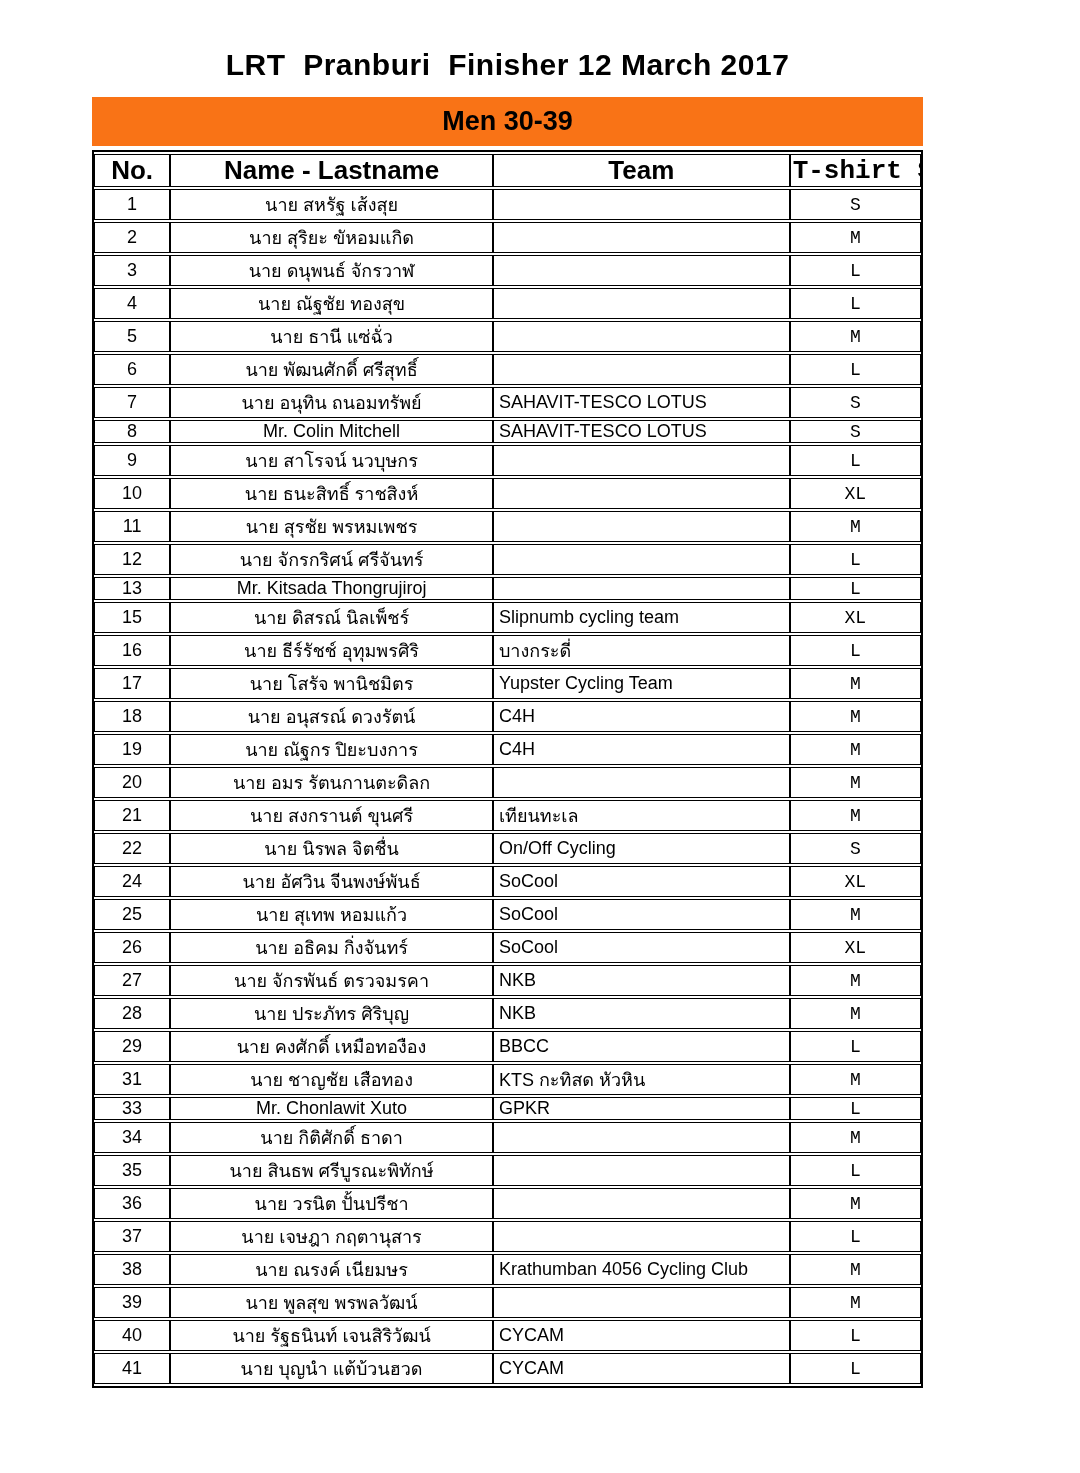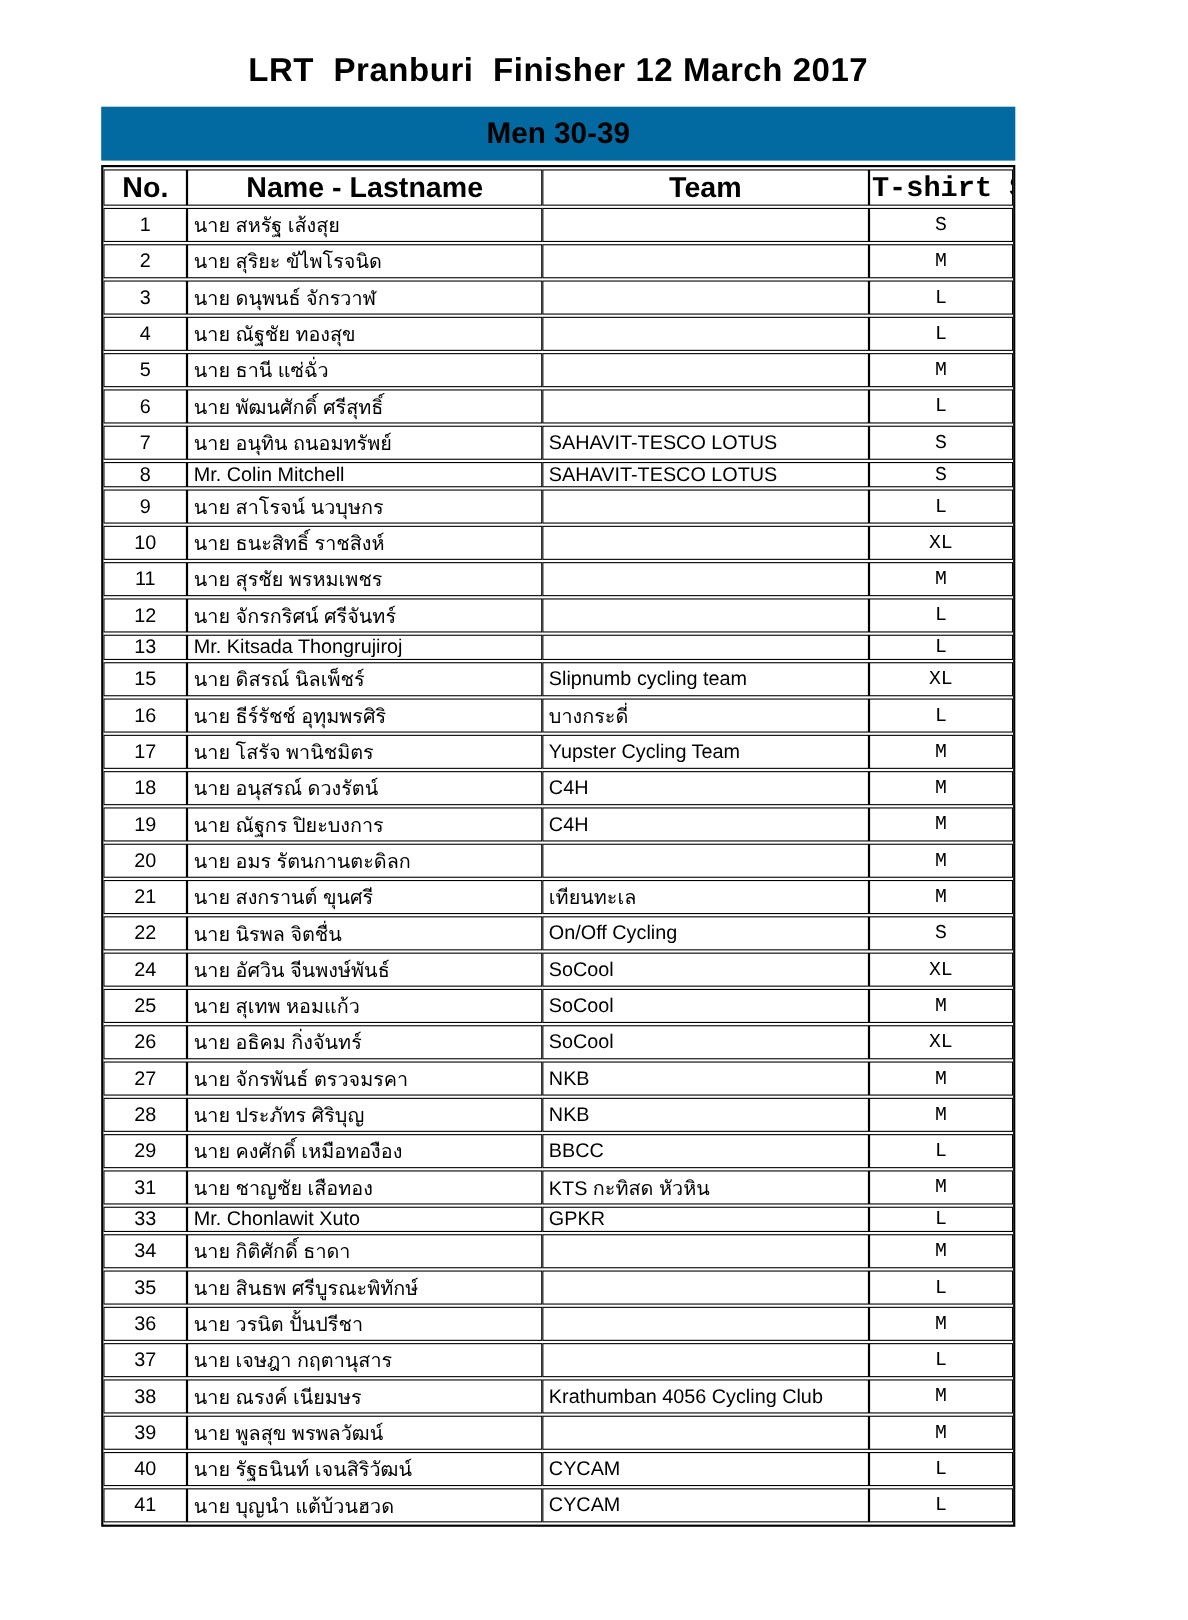--- a/index.html
+++ b/index.html
@@ -70,33 +70,33 @@
     height: 22px;
     font-size: 18px;
     padding: 0 5px;
     vertical-align: middle;
   }
   .col-no   { width: 76px; }
   .col-name { width: 322px; }
   .col-team { width: 296px; }
   .col-size { width: 131px; font-family: Liberation Mono, monospace; }
   td.col-no   { text-align: center; }
-  td.col-name { text-align: left; }
+  td.col-name { text-align: center; }
   td.col-team { text-align: left; }
   td.col-size { text-align: center; }
 </style>
 </head>
 <body>
 
 <div class="page">
   <div class="content">
 
     <h1 class="doc-title">LRT  Pranburi  Finisher 12 March 2017</h1>
 
-    <div class="category-band" style="background: #0369a1;">
+    <div class="category-band" style="background: #f97316;">
       <span>Men 30-39</span>
     </div>
 
     <div class="table-wrap">
       <table class="results">
         <thead>
           <tr>
             <th class="col-no">No.</th>
             <th class="col-name">Name - Lastname</th>
             <th class="col-team">Team</th>
@@ -106,21 +106,21 @@
         <tbody>
 
         <tr>
               <td class="col-no">1</td>
               <td class="col-name">นาย สหรัฐ เส้งสุย</td>
               <td class="col-team"></td>
               <td class="col-size">S</td>
             </tr>
             <tr>
               <td class="col-no">2</td>
-              <td class="col-name">นาย สุริยะ ขัไพโรจนิด</td>
+              <td class="col-name">นาย สุริยะ ขัหอมแกิด</td>
               <td class="col-team"></td>
               <td class="col-size">M</td>
             </tr>
             <tr>
               <td class="col-no">3</td>
               <td class="col-name">นาย ดนุพนธ์ จักรวาฬ</td>
               <td class="col-team"></td>
               <td class="col-size">L</td>
             </tr>
             <tr>

